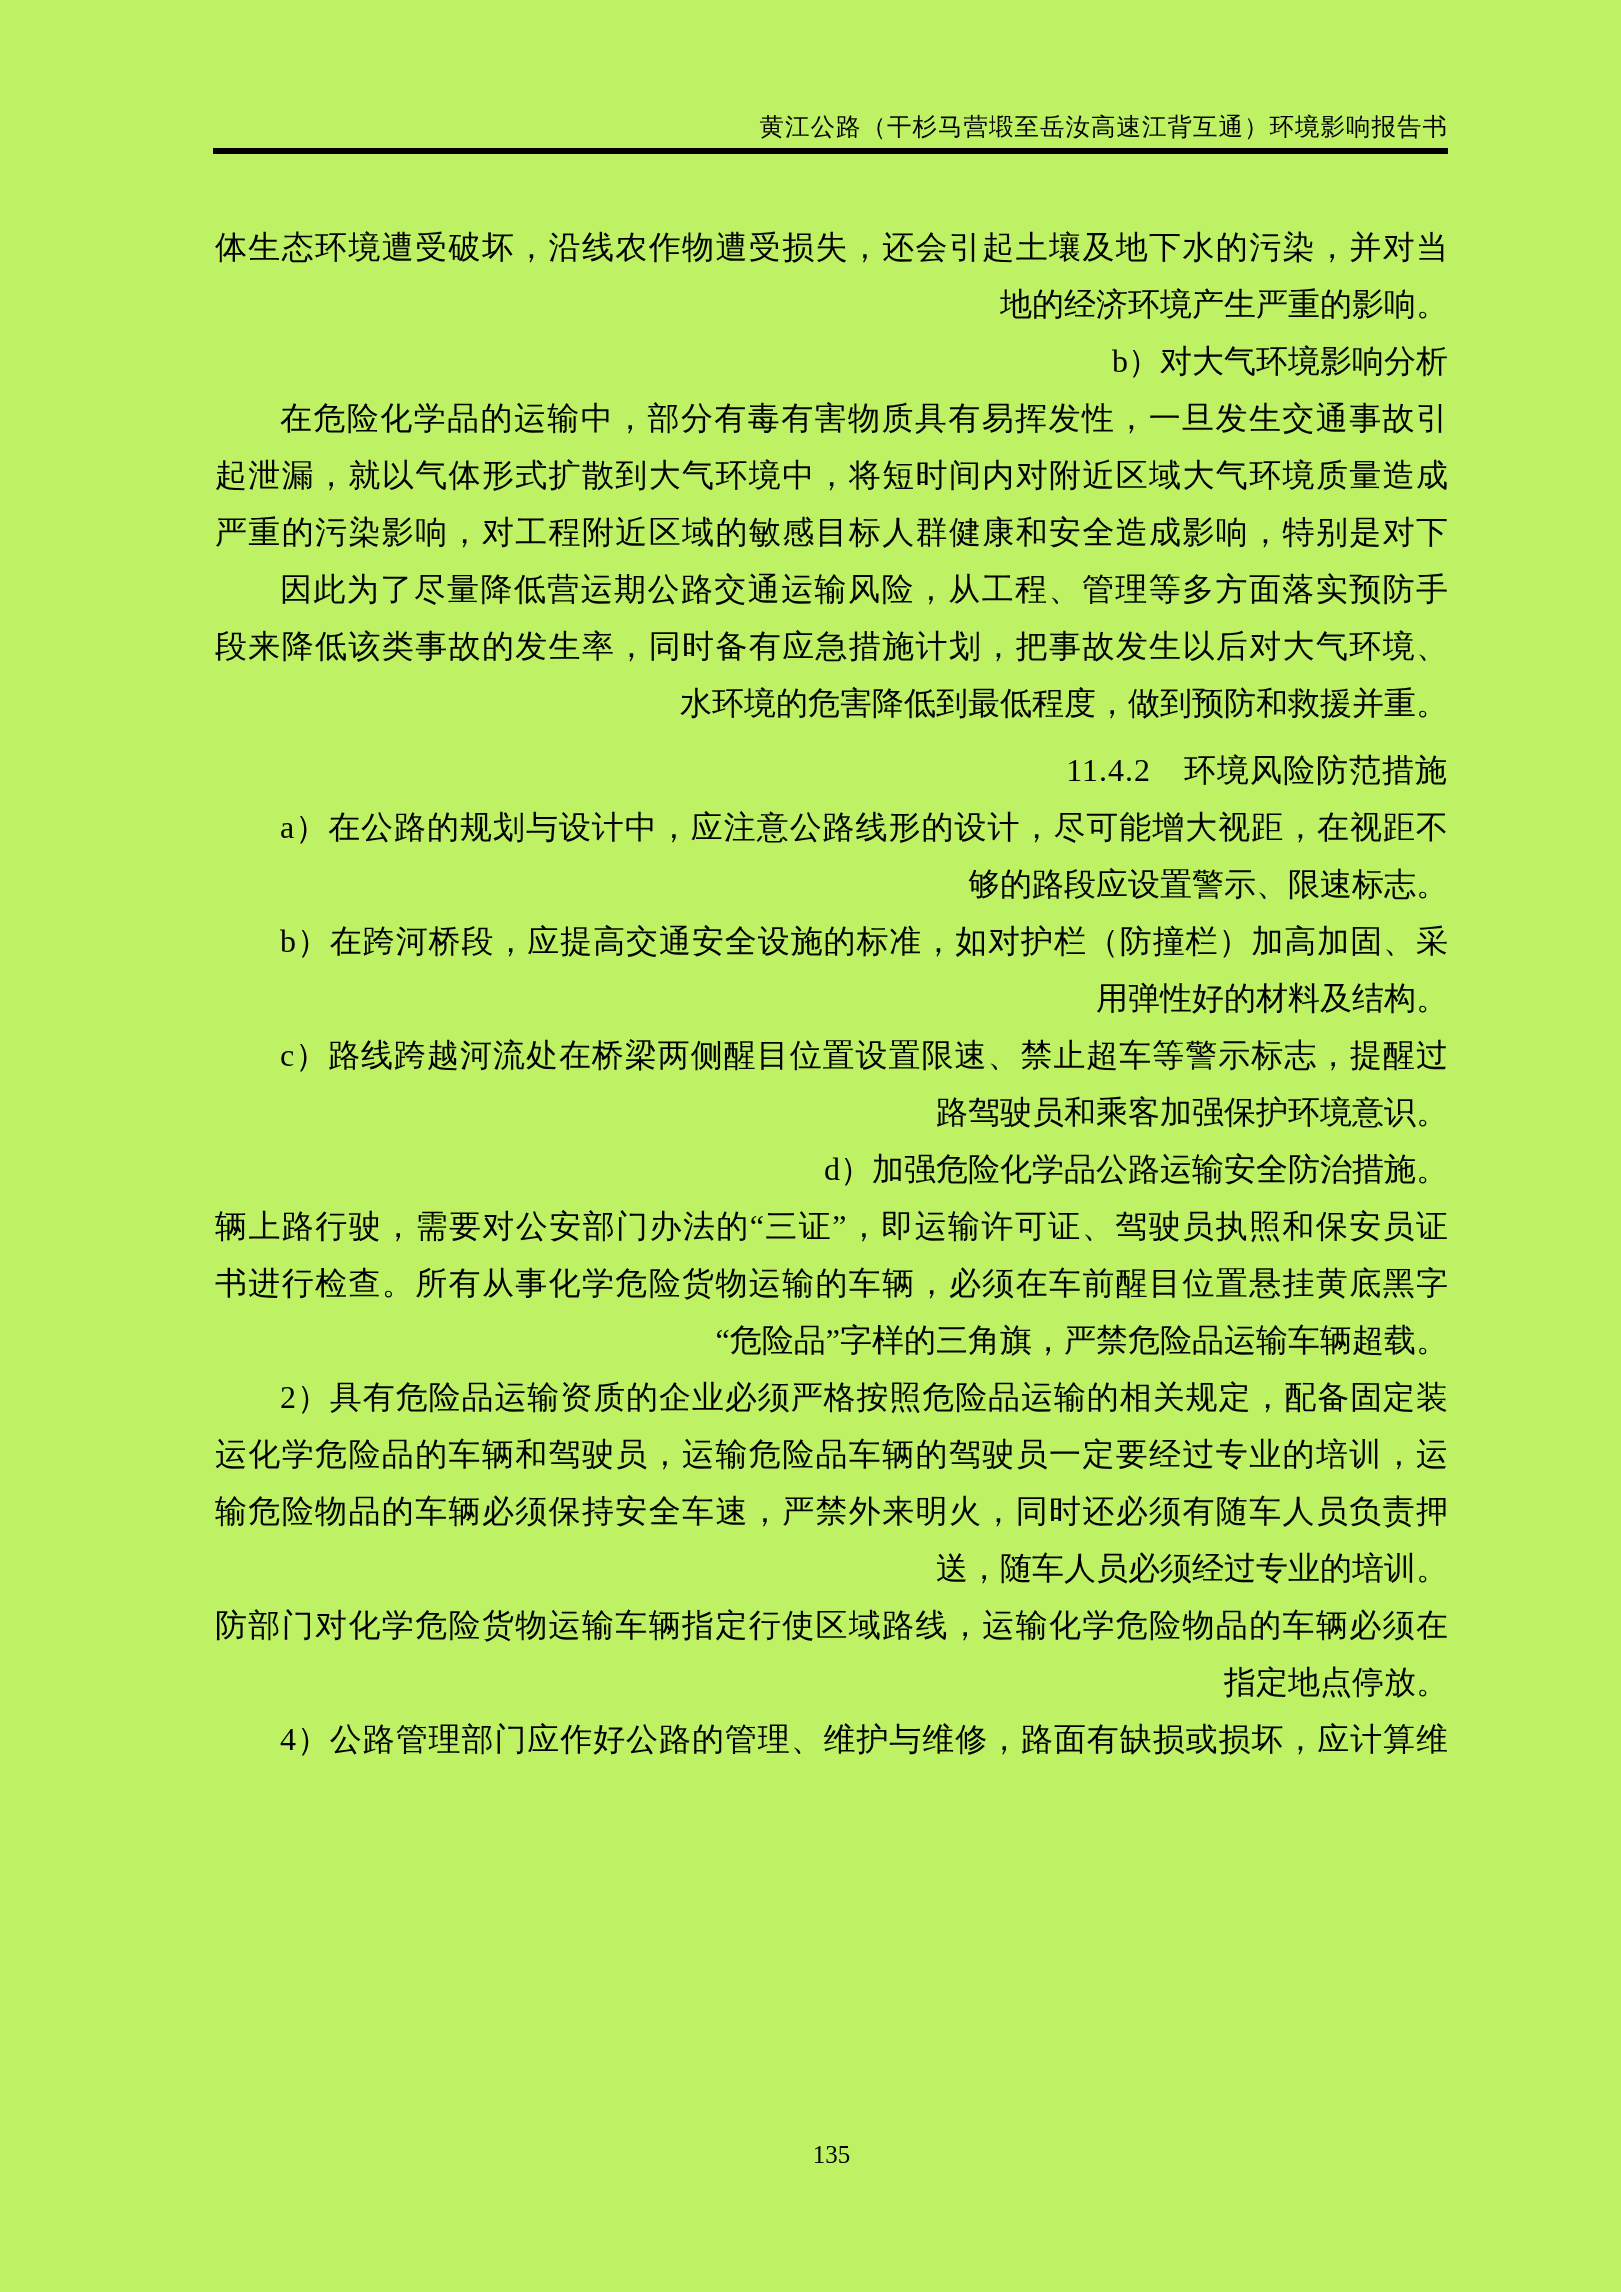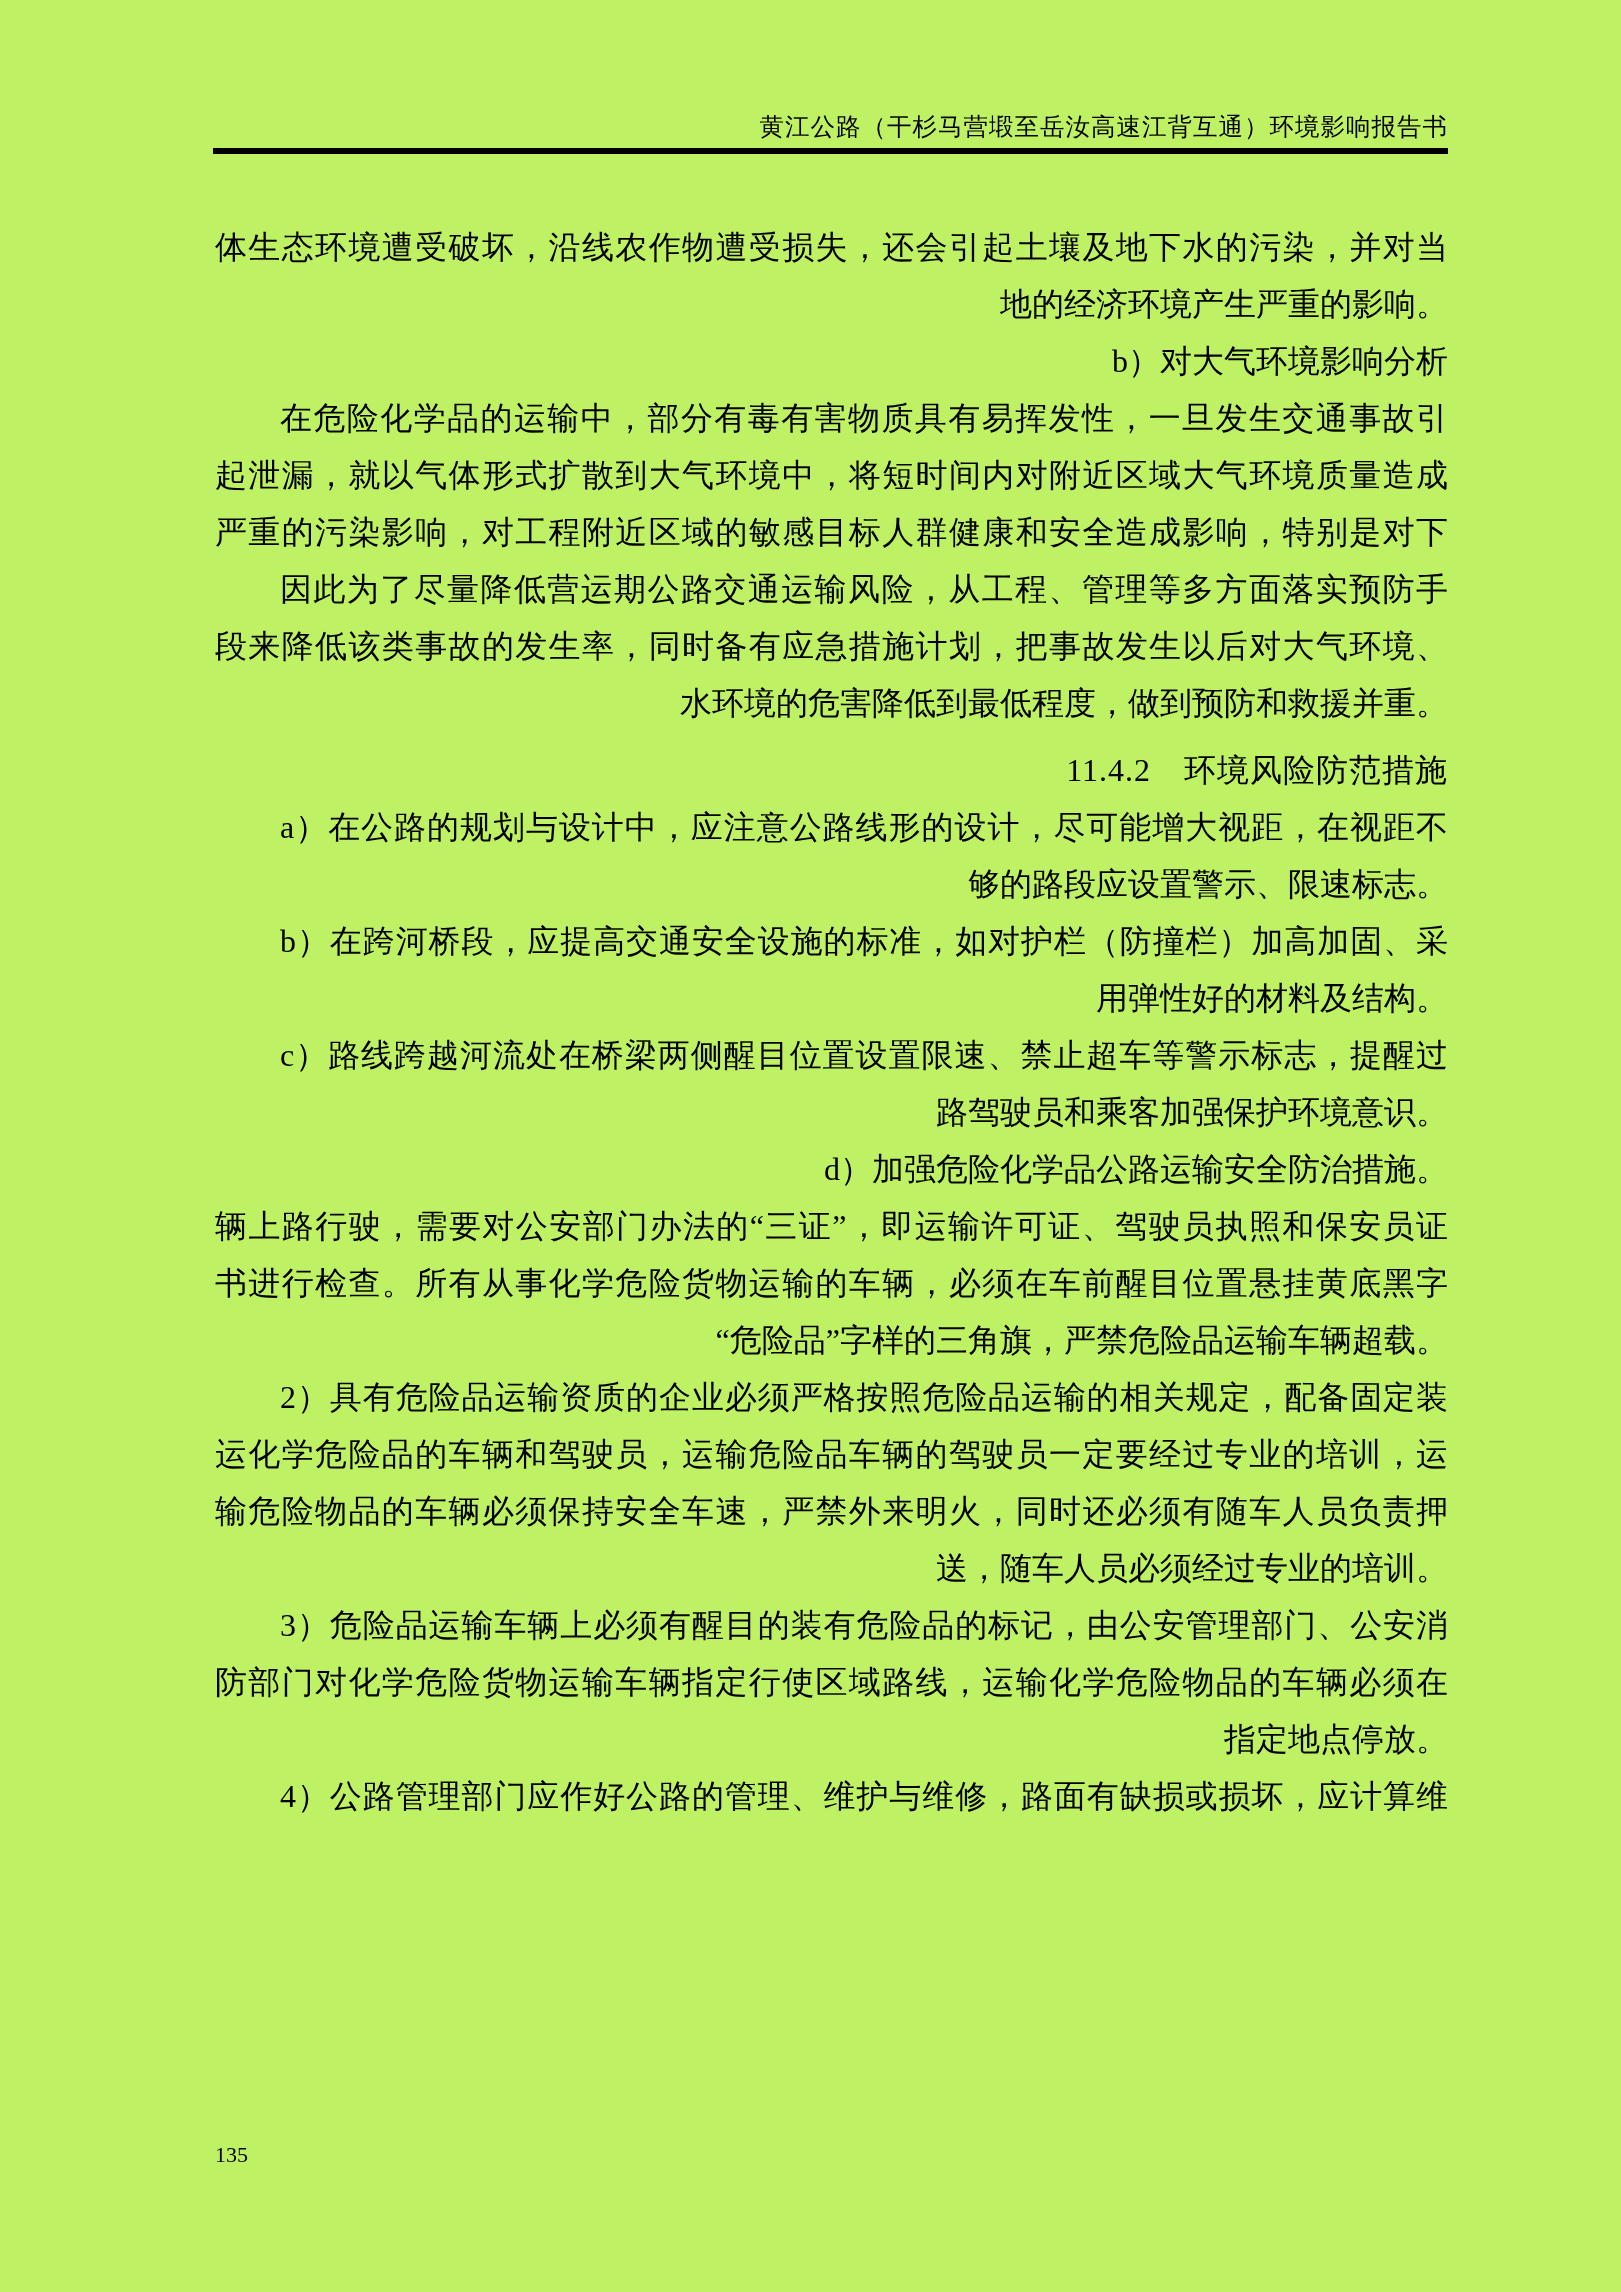--- a/index.html
+++ b/index.html
@@ -52,22 +52,22 @@
   }
   .line.heading {
     margin-top: 9.8px;
     letter-spacing: 1px;
   }
   .page-number {
     position: absolute;
     top: 2137px;
     left: 215px;
     width: 1233px;
-    text-align: left;
-    font-size: 22px;
+    text-align: center;
+    font-size: 25px;
     line-height: 35px;
   }
 </style>
 </head>
 <body>
 
 <div class="page">
   <div class="header-title">黄江公路（干杉马营塅至岳汝高速江背互通）环境影响报告书</div>
   <div class="header-rule"></div>
   <div class="doc-body">
@@ -88,20 +88,19 @@
       <div class="line indent full">c）路线跨越河流处在桥梁两侧醒目位置设置限速、禁止超车等警示标志，提醒过</div>
       <div class="line">路驾驶员和乘客加强保护环境意识。</div>
       <div class="line indent">d）加强危险化学品公路运输安全防治措施。</div>
       <div class="line full">辆上路行驶，需要对公安部门办法的“三证”，即运输许可证、驾驶员执照和保安员证</div>
       <div class="line full">书进行检查。所有从事化学危险货物运输的车辆，必须在车前醒目位置悬挂黄底黑字</div>
       <div class="line">“危险品”字样的三角旗，严禁危险品运输车辆超载。</div>
       <div class="line indent full">2）具有危险品运输资质的企业必须严格按照危险品运输的相关规定，配备固定装</div>
       <div class="line full">运化学危险品的车辆和驾驶员，运输危险品车辆的驾驶员一定要经过专业的培训，运</div>
       <div class="line full">输危险物品的车辆必须保持安全车速，严禁外来明火，同时还必须有随车人员负责押</div>
       <div class="line">送，随车人员必须经过专业的培训。</div>
-      <div class="line indent full">3）危险品运输车辆上必须有醒目的装有危险品的标记，由公安管理部门、公安消</div>
       <div class="line full">防部门对化学危险货物运输车辆指定行使区域路线，运输化学危险物品的车辆必须在</div>
       <div class="line">指定地点停放。</div>
       <div class="line indent full">4）公路管理部门应作好公路的管理、维护与维修，路面有缺损或损坏，应计算维</div>
     </div>
   <div class="page-number">135</div>
 </div>
 
 
 </body></html>

